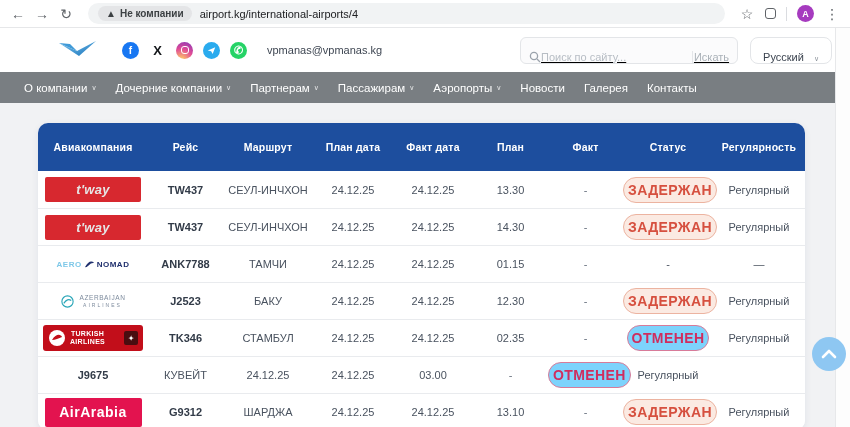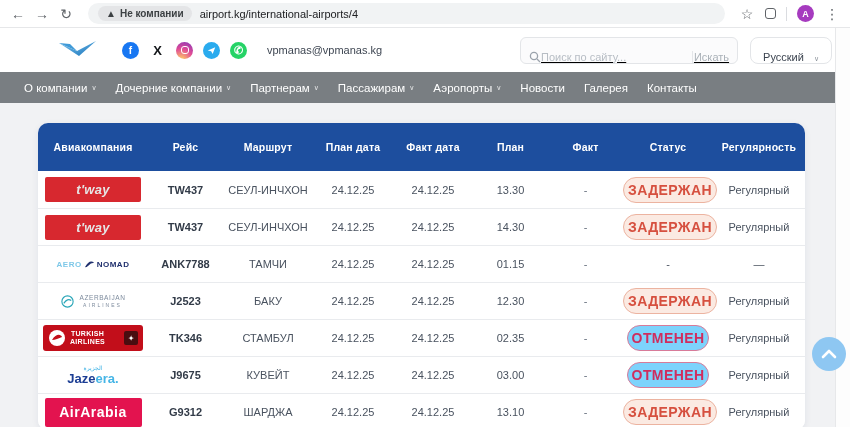--- a/index.html
+++ b/index.html
@@ -278,26 +278,20 @@
           <div class="cell flight">TK346</div>
           <div class="cell">СТАМБУЛ</div>
           <div class="cell">24.12.25</div>
           <div class="cell">24.12.25</div>
           <div class="cell">02.35</div>
           <div class="cell dash">-</div>
           <div class="cell"><span class="badge badge-cancelled">ОТМЕНЕН</span></div>
           <div class="cell">Регулярный</div>
         </div>
         <div class="t-row">
-          <div class="logo-wrap cell">
-            <div class="lg-jz">
-              <span class="ar" style="color: rgb(69, 181, 230);">الجزيرة</span>
-              <div class="row"><span style="color: rgb(28, 62, 148);">Jaze</span><span style="color: rgb(69, 181, 230);">era.</span></div>
-            </div>
-          </div>
           <div class="cell flight">J9675</div>
           <div class="cell">КУВЕЙТ</div>
           <div class="cell">24.12.25</div>
           <div class="cell">24.12.25</div>
           <div class="cell">03.00</div>
           <div class="cell dash">-</div>
           <div class="cell"><span class="badge badge-cancelled">ОТМЕНЕН</span></div>
           <div class="cell">Регулярный</div>
         </div>
         <div class="t-row">

